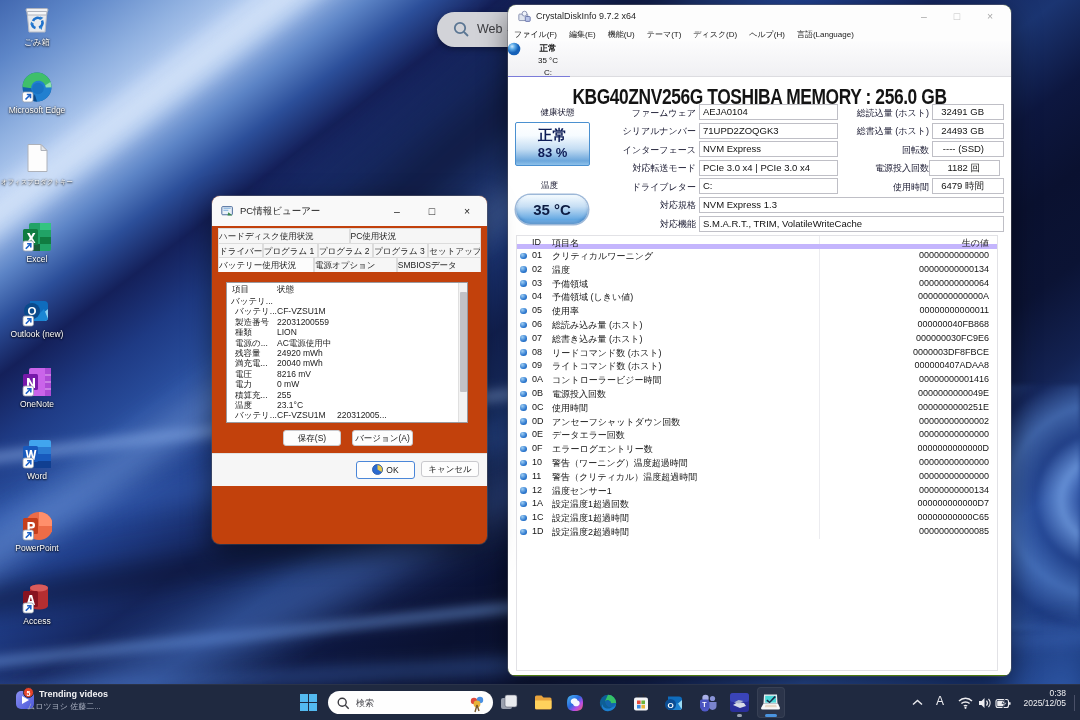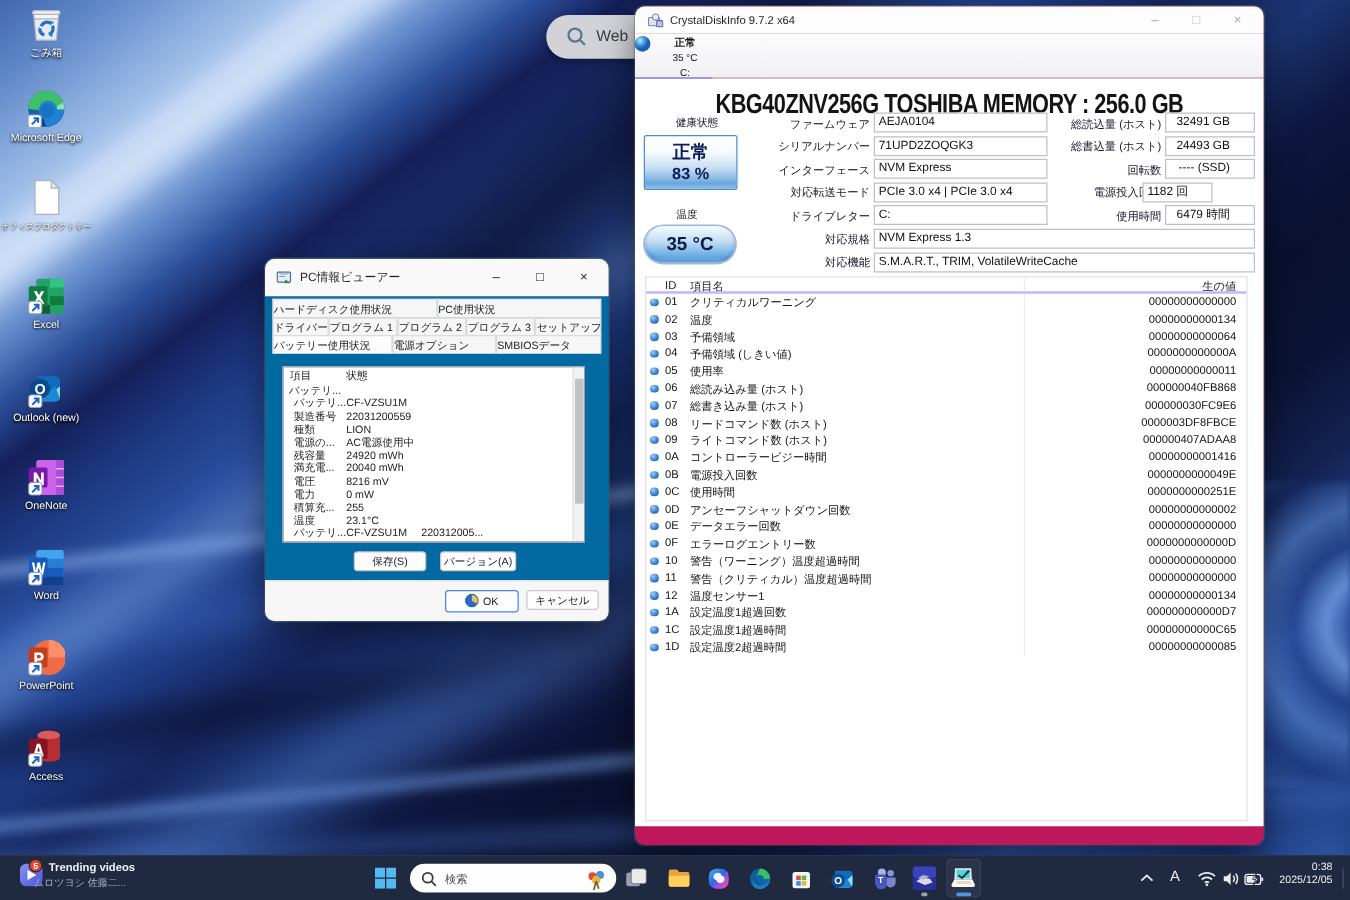--- a/index.html
+++ b/index.html
@@ -7,37 +7,37 @@
 
 .wp{position:absolute;inset:0;overflow:hidden}
 .wp .base{position:absolute;inset:0;background:
  linear-gradient(118deg,#24509e 0%,#16307a 10%,#0e1c52 22%,#0a1038 36%,#090c2a 52%,#0a0e30 68%,#101d50 84%,#173268 100%)}
 .beam{position:absolute;filter:blur(6px)}
 
 .dicon{position:absolute;width:74px;text-align:center;color:#fff}
 .dicon .ig{display:block;margin:0 auto;position:relative}
 .dicon .lbl{margin-top:3px;font-size:8.5px;line-height:9px;text-shadow:0 1px 2px rgba(0,0,0,.9),0 0 2px rgba(0,0,0,.7)}
 
-.win{position:absolute;background:#be185d;border-radius:8px;box-shadow:0 10px 28px rgba(0,0,0,.5),0 0 0 1px rgba(120,120,130,.45);overflow:hidden}
+.win{position:absolute;background:#4d7c0f;border-radius:8px;box-shadow:0 10px 28px rgba(0,0,0,.5),0 0 0 1px rgba(120,120,130,.45);overflow:hidden}
 
 .cdi-tb{position:relative;height:22px;display:flex;align-items:center;background:#fdfdfd}
 .cap{position:absolute;top:0;width:30px;height:22px;text-align:center;font-size:10.5px;color:#a8a8a8;line-height:22px}
 .cdi-menu{display:flex;height:14px;align-items:center;background:#fdfdfd;font-size:8px;color:#1a1a1a}
 .cdi-menu span{padding:0 6px}
 .cdi-tabs{position:relative;height:36px;background:linear-gradient(180deg,#fcfcfd,#f0f0f3);border-bottom:1px solid #dcdce0}
 .cdi-body{position:relative;height:598px;background:#fff}
 .cdi-h1{position:absolute;left:0;top:7px;width:100%;text-align:center;font-size:22px;font-weight:bold;color:#141414;letter-spacing:-0.5px;transform:scaleX(0.79)}
 .glbl{position:absolute;text-align:center;font-size:8.5px;color:#16162e}
 .hbox{position:absolute;left:7px;top:45px;width:75px;height:44px;text-align:center;border:1px solid #4a90d0;border-radius:2px;background:linear-gradient(180deg,#ffffff 0%,#f6fbff 30%,#c4ddf3 62%,#6ca7dc 90%,#8ec1ea 100%)}
 .tpill{position:absolute;left:8px;top:118px;width:72px;height:29px;border-radius:14.5px;text-align:center;line-height:29px;font-size:15px;font-weight:bold;color:#0d1c42;background:linear-gradient(180deg,#f5fbff 0%,#c6def4 40%,#64a8e2 85%,#85bcea 100%);box-shadow:0 0 0 1.5px #9db8d8, inset 0 -2px 3px rgba(30,80,150,.35)}
 .flbl{position:absolute;font-size:9px;color:#16162e;white-space:nowrap}
 .fbox{position:absolute;height:16px;border:1px solid #bfbfc6;font-size:9.5px;color:#111;line-height:14.5px;padding:0 3px;white-space:nowrap;overflow:hidden;background:#fff}
 .fbox.fr{text-align:right;padding-right:19px}
 .smart{position:absolute;left:8px;top:158px;width:482px;height:436px;border:1px solid #e2e2e6;font-size:9px;color:#141414}
-.smart .hd{position:relative;height:13px;border-bottom:2px solid #c4b5fd;color:#222}
+.smart .hd{position:relative;height:13px;border-bottom:5px solid #c4b5fd;color:#222}
 .smart .row{position:relative;height:13.8px}
 .smart .c-id{position:absolute;left:15px;top:1px;width:18px}
 .smart .c-nm{position:absolute;left:35px;top:1px;white-space:nowrap}
 .smart .c-vl{position:absolute;right:8px;top:1px;text-align:right}
 .smart .dot{position:absolute;left:3px;top:3.6px;width:6.5px;height:6.5px;border-radius:50%;background:radial-gradient(circle at 35% 30%,#9ecdf2,#2f7ad0 60%,#1356a8)}
 .smart .vline{position:absolute;left:302px;top:0;bottom:0;width:1px;background:#ececf0}
 
 .pcv-tb{position:relative;height:30px;display:flex;align-items:center;background:#f9f9f9}
 .pcv-tb .cap{top:4px}
 .ptabs{position:absolute;left:6px;top:32px;width:263px}
@@ -209,20 +209,29 @@
   <svg width="13" height="13" viewBox="0 0 16 16" style="margin:0 5px 0 10px">
           <rect x="1" y="5" width="11" height="8" rx="1" fill="#dfe4ee" stroke="#7a84a8" stroke-width="1"></rect>
           <circle cx="8" cy="4.5" r="3" fill="#eef2fa" stroke="#7a84a8" stroke-width="1"></circle>
           <rect x="9" y="8" width="6" height="6" rx="1" fill="#b8c4e8" stroke="#5a66a0" stroke-width="1"></rect>
         </svg>
   <span style="font-size:9px;color:#1f1f1f">CrystalDiskInfo 9.7.2 x64</span>
   <span class="cap" style="right:72px">–</span>
   <span class="cap" style="right:39px;color:#c4c4c4">□</span>
   <span class="cap" style="right:6px">×</span>
  </div>
+ <div class="cdi-menu">
+        <span>ファイル(F)</span>
+        <span>編集(E)</span>
+        <span>機能(U)</span>
+        <span>テーマ(T)</span>
+        <span>ディスク(D)</span>
+        <span>ヘルプ(H)</span>
+        <span>言語(Language)</span>
+      </div>
  <div class="cdi-tabs">
   <svg width="14" height="14" viewBox="0 0 14 14" style="position:absolute;left:-1px;top:1px">
           <defs>
             <radialGradient id="orb" cx="35%" cy="30%">
               <stop offset="0%" stop-color="#cfe8fb"></stop>
               <stop offset="45%" stop-color="#5aaae8"></stop>
               <stop offset="100%" stop-color="#1560b8"></stop>
             </radialGradient>
           </defs>
           <circle cx="7" cy="7" r="6.3" fill="url(#orb)"></circle>
@@ -257,21 +266,21 @@
         <div class="fbox" style="left:191px;top:120px;width:305px">NVM Express 1.3</div>
   <div class="flbl" style="right:315px;top:140.5px">対応機能</div>
         <div class="fbox" style="left:191px;top:138.6px;width:305px">S.M.A.R.T., TRIM, VolatileWriteCache</div>
   <div class="flbl" style="right:82px;top:29.5px">総読込量 (ホスト)</div>
         <div class="fbox fr" style="left:424px;top:27px;width:72px">32491 GB</div>
   <div class="flbl" style="right:82px;top:48px">総書込量 (ホスト)</div>
         <div class="fbox fr" style="left:424px;top:45.6px;width:72px">24493 GB</div>
   <div class="flbl" style="right:82px;top:66.5px">回転数</div>
         <div class="fbox fr" style="left:424px;top:64.2px;width:72px">---- (SSD)</div>
   <div class="flbl" style="right:82px;top:85px">電源投入回数</div>
-        <div class="fbox fr" style="left:406px;top:82.8px;width:56px">1182 回</div>
+        <div class="fbox fr" style="left:421px;top:82.8px;width:71px">1182 回</div>
   <div class="flbl" style="right:82px;top:103.5px">使用時間</div>
         <div class="fbox fr" style="left:424px;top:101.4px;width:72px">6479 時間</div>
   <div class="smart" id="smarttable">
 <div class="hd">
             <span class="c-id">ID</span>
             <span class="c-nm">項目名</span>
             <span class="c-vl">生の値</span>
             <span class="vline" style="top:0;bottom:0"></span>
           </div>
 <div class="row">
@@ -417,21 +426,21 @@
 <div class="row">
             <span class="dot"></span>
             <span class="c-id">1D</span>
             <span class="c-nm">設定温度2超過時間</span>
             <span class="c-vl">00000000000085</span>
             <span class="vline"></span>
           </div>
 </div>
  </div>
 </div>
-<div id="pcv" class="win" style="left:212px;top:207px;width:275px;height:290px;background:#0369a1">
+<div id="pcv" class="win" style="left:212px;top:196px;width:275px;height:348px;background:#c2410c">
  <div class="pcv-tb">
   <svg width="13" height="13" viewBox="0 0 16 16" style="margin:0 6px 0 9px">
           <rect x="1" y="2" width="13" height="10" rx="1" fill="#e8f0f8" stroke="#4a6a9a" stroke-width="1.2"></rect>
           <path d="M3 4 h9 M3 6.5 h6" stroke="#6aa0d8" stroke-width="1"></path>
           <path d="M9 9 l5 4 h-6 z" fill="#3a8a4a"></path>
         </svg>
   <span style="font-size:9.5px;color:#1f1f1f">PC情報ビューアー</span>
   <span class="cap" style="right:75px;color:#222">–</span>
   <span class="cap" style="right:40px;color:#222">□</span>
   <span class="cap" style="right:5px;color:#222">×</span>

